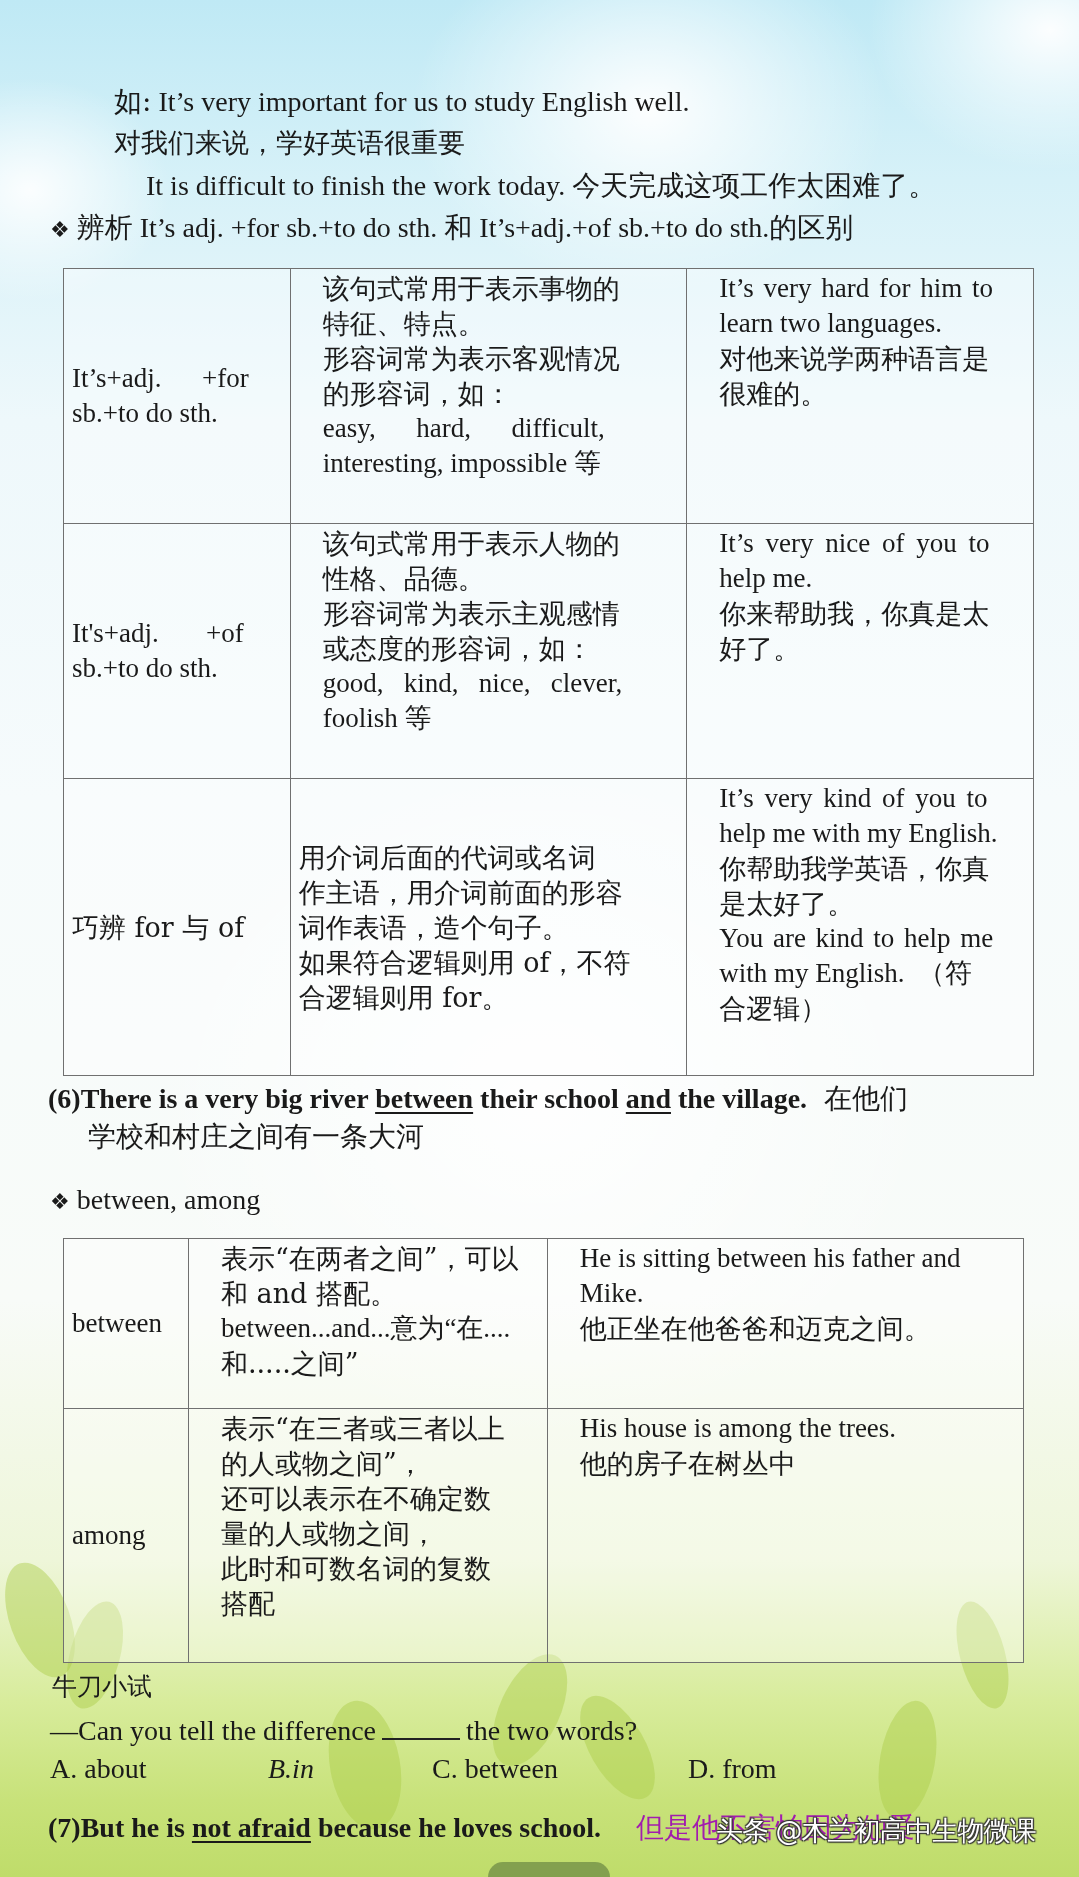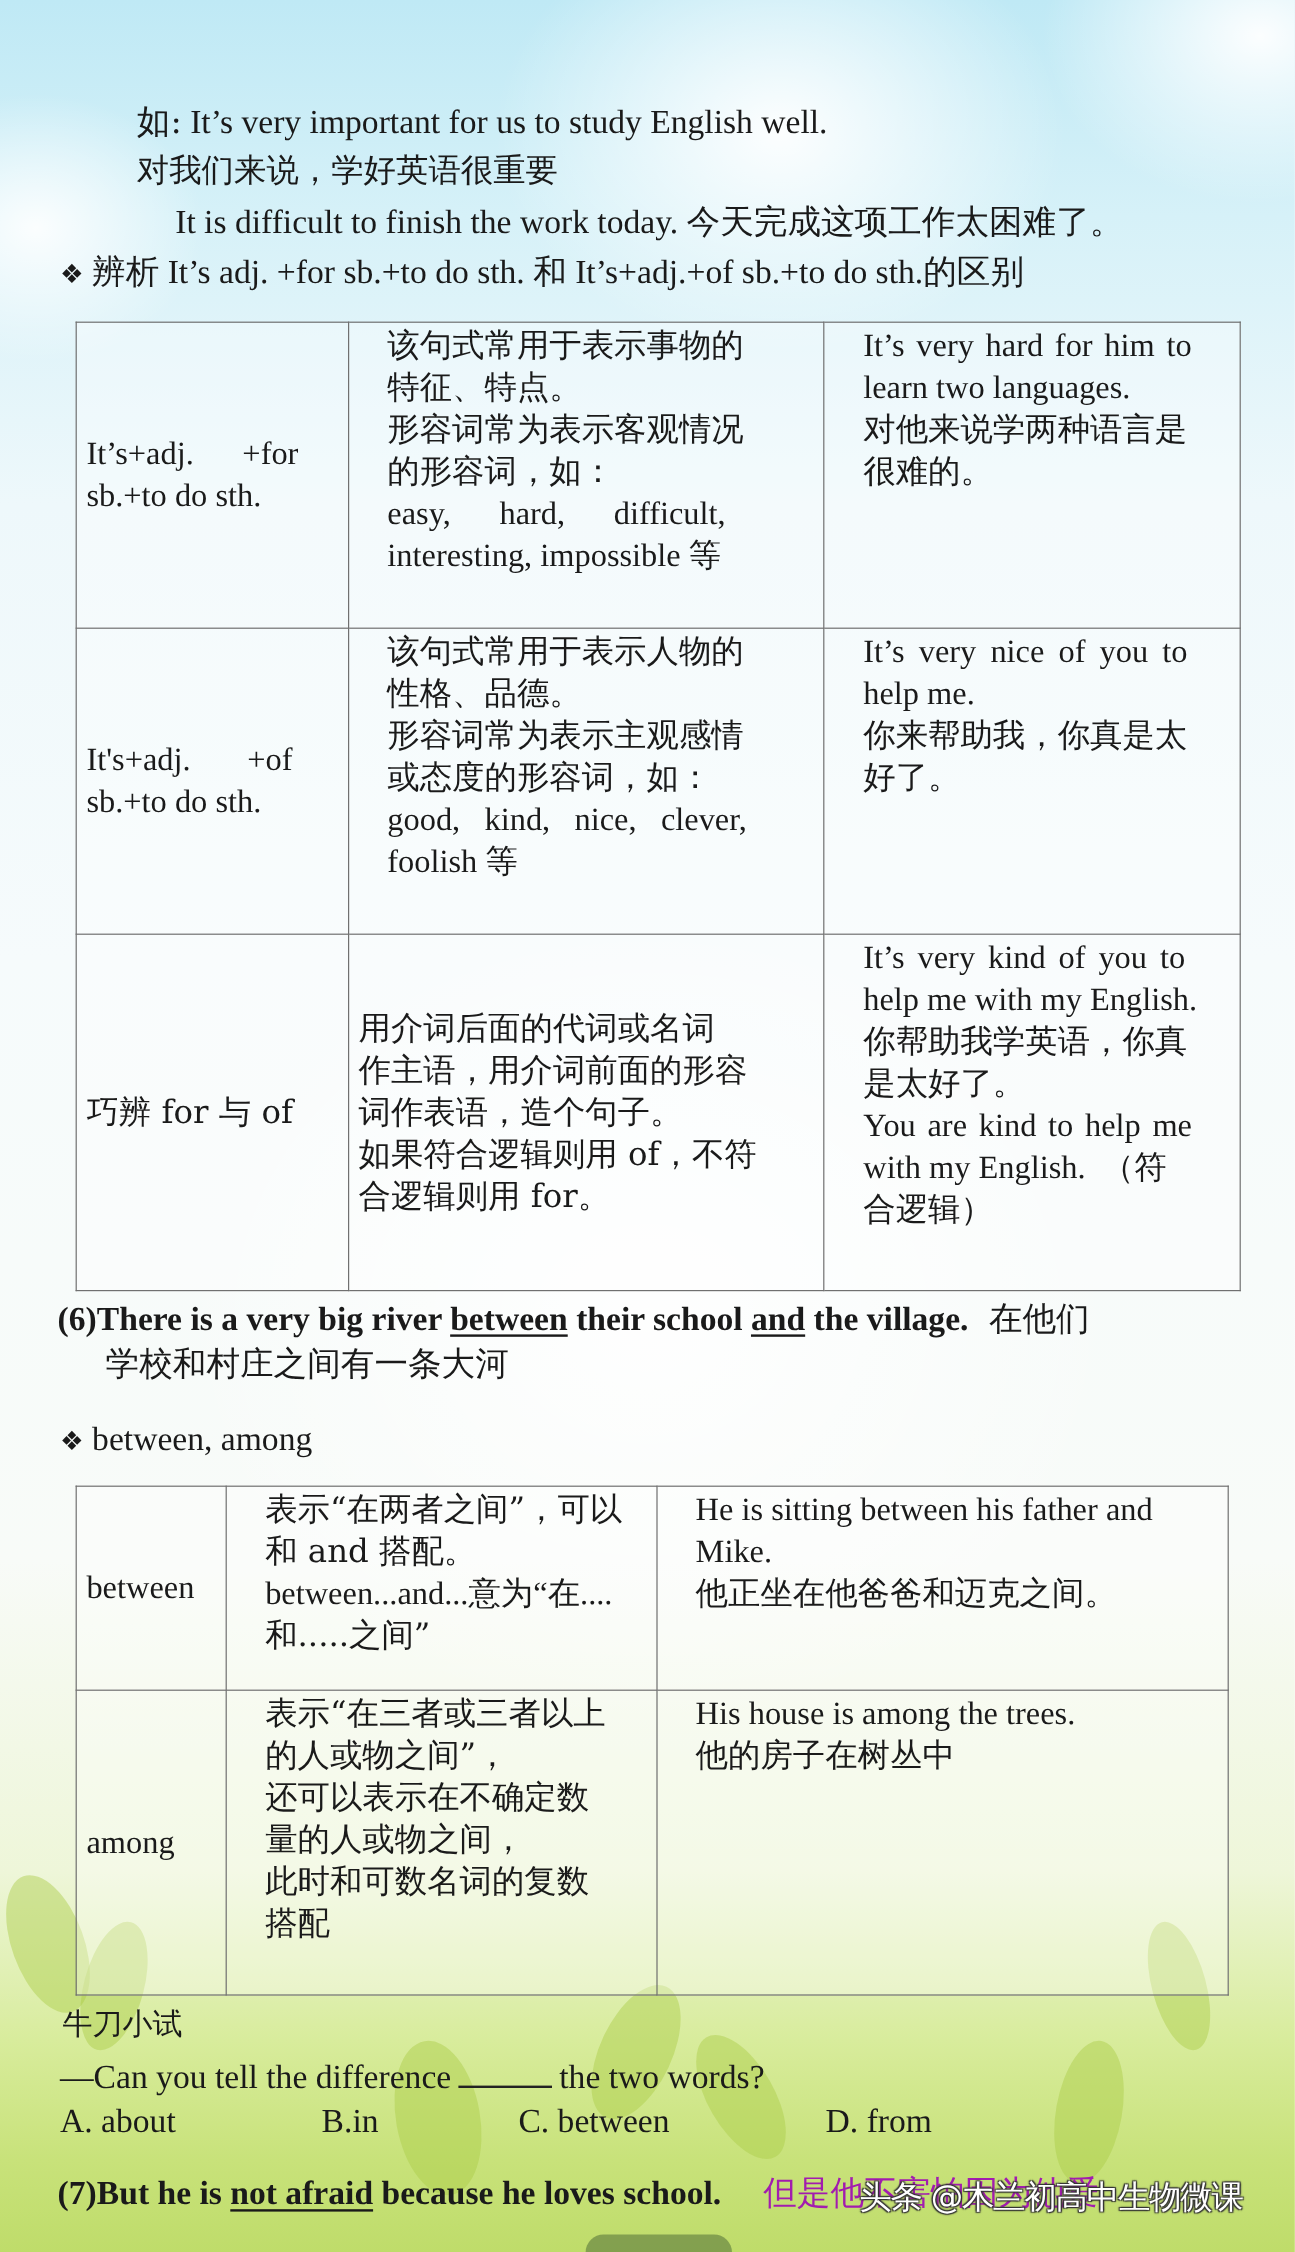--- a/index.html
+++ b/index.html
@@ -185,21 +185,21 @@
     </td>
   </tr>
 </tbody>
   </table>
 
 <div class="abs cn" style="left:52px;top:1670px;font-size:25px;line-height:34px;">牛刀小试</div>
 <div class="abs t28" style="left:50px;top:1712px;">
   <span>—Can you tell the difference</span><span class="blank"></span><span>the two words?</span>
 </div>
 <div class="abs t28" style="left:50px;top:1754px;">A. about</div>
-<div class="abs t28" style="left:268px;top:1754px;">B.in</div>
+<div class="abs t28" style="left:268px;top:1754px;font-style:italic;">B.in</div>
 <div class="abs t28" style="left:432px;top:1754px;">C. between</div>
 <div class="abs t28" style="left:688px;top:1754px;">D. from</div>
 
 <div class="abs t28 bold" style="left:48px;top:1813px;">
   <span style="white-space:pre;">(7)But he is </span><span class="ul">not afraid</span><span> because he loves school.</span>
   <span class="cn" style="font-weight:normal;margin-left:28px;color:#a21caf;">但是他不害怕因为他爱</span>
 </div>
 
 <div class="watermark">头条 @木兰初高中生物微课</div>
 <div class="pill"></div>

